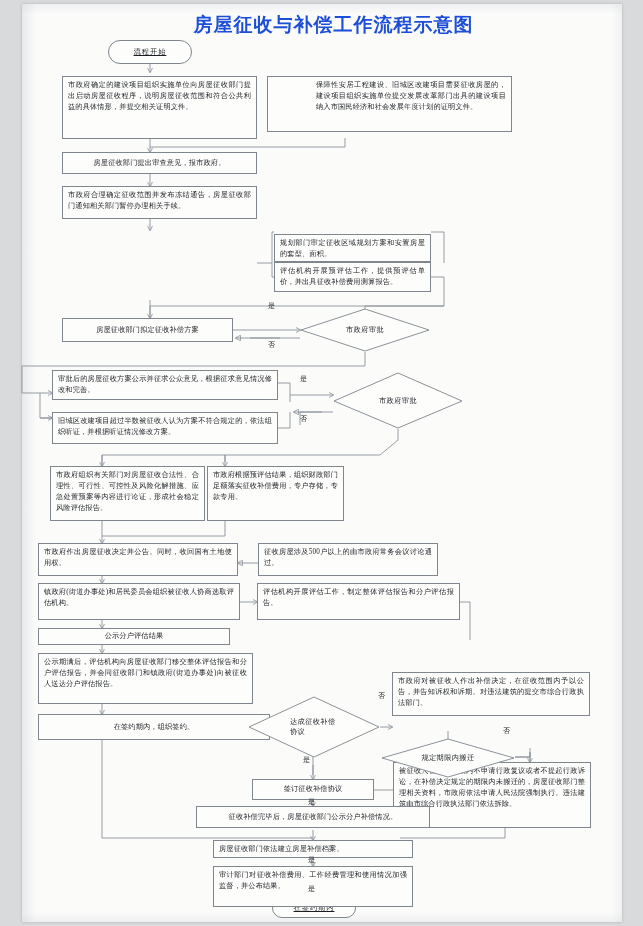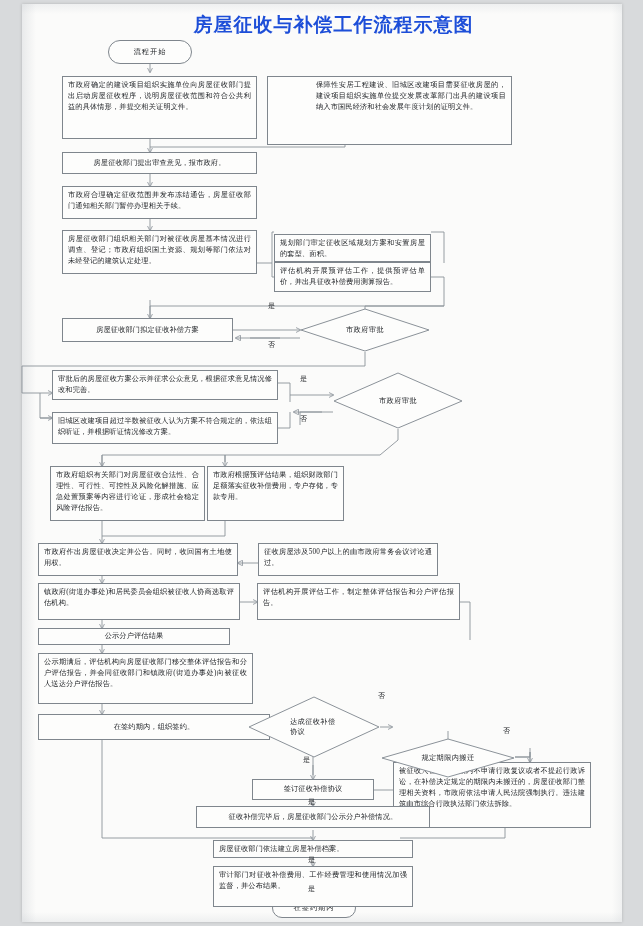--- a/index.html
+++ b/index.html
@@ -61,20 +61,21 @@
   .terminator{
     position:absolute;
     box-sizing:border-box;
     border:1px solid #7f868d;
     border-radius:26px;
     background:#fdfdfc;
     color:#1b1e22;
     font-size:7.2px;
     display:flex;align-items:center;justify-content:center;
     letter-spacing:1px;
+    text-decoration:underline;
   }
 
   .diamond{
     position:absolute;
     color:#1b1e22;
     font-size:7.2px;
     line-height:10px;
     text-align:left;
     display:flex;align-items:center;justify-content:center;
   }
@@ -206,35 +207,32 @@
   </div>
 
   <div class="terminator" style="left:272px;top:898px;width:84px;height:20px;">
     <span>在签约期内</span>
   </div>
 
   <div class="node" style="left:62px;top:76px;width:195px;height:63px;">
     <span>市政府确定的建设项目组织实施单位向房屋征收部门提出启动房屋征收程序，说明房屋征收范围和符合公共利益的具体情形，并提交相关证明文件。</span>
   </div>
 
-  <div class="node" style="left:267px;top:76px;width:245px;height:69px;padding-left:48px;">
+  <div class="node" style="left:267px;top:76px;width:245px;height:56px;padding-left:48px;">
     <span>保障性安居工程建设、旧城区改建项目需要征收房屋的，建设项目组织实施单位提交发展改革部门出具的建设项目纳入市国民经济和社会发展年度计划的证明文件。</span>
   </div>
 
   <div class="node center vc" style="left:62px;top:152px;width:195px;height:22px;">
     <span>房屋征收部门提出审查意见，报市政府。</span>
   </div>
 
   <div class="node" style="left:62px;top:186px;width:195px;height:33px;">
     <span>市政府合理确定征收范围并发布冻结通告，房屋征收部门通知相关部门暂停办理相关手续。</span>
   </div>
 
-  <div class="node" style="left:62px;top:230px;width:195px;height:44px;">
-    <span>房屋征收部门组织相关部门对被征收房屋基本情况进行调查、登记；市政府组织国土资源、规划等部门依法对未经登记的建筑认定处理。</span>
-  </div>
 
   <div class="node" style="left:274px;top:234px;width:157px;height:28px;">
     <span>规划部门审定征收区域规划方案和安置房屋的套型、面积。</span>
   </div>
 
   <div class="node" style="left:274px;top:262px;width:157px;height:30px;">
     <span>评估机构开展预评估工作，提供预评估单价，并出具征收补偿费用测算报告。</span>
   </div>
 
   <div class="node center vc" style="left:62px;top:318px;width:171px;height:24px;">
@@ -278,20 +276,23 @@
   </div>
 
   <div class="node" style="left:38px;top:653px;width:215px;height:51px;">
     <span>公示期满后，评估机构向房屋征收部门移交整体评估报告和分户评估报告，并会同征收部门和镇政府(街道办事处)向被征收人送达分户评估报告。</span>
   </div>
 
   <div class="node center vc" style="left:38px;top:714px;width:232px;height:26px;">
     <span>在签约期内，组织签约。</span>
   </div>
 
+  <div class="node" style="left:392px;top:672px;width:198px;height:44px;">
+    <span>市政府对被征收人作出补偿决定，在征收范围内予以公告，并告知诉权和诉期。对违法建筑的提交市综合行政执法部门。</span>
+  </div>
 
   <div class="node" style="left:393px;top:762px;width:198px;height:66px;">
     <span>被征收人在法定期限内不申请行政复议或者不提起行政诉讼，在补偿决定规定的期限内未搬迁的，房屋征收部门整理相关资料，市政府依法申请人民法院强制执行。违法建筑由市综合行政执法部门依法拆除。</span>
   </div>
 
   <div class="node center vc" style="left:252px;top:779px;width:122px;height:21px;text-align:right;">
     <span>签订征收补偿协议</span>
   </div>
 
   <div class="node center vc" style="left:196px;top:806px;width:234px;height:22px;">

